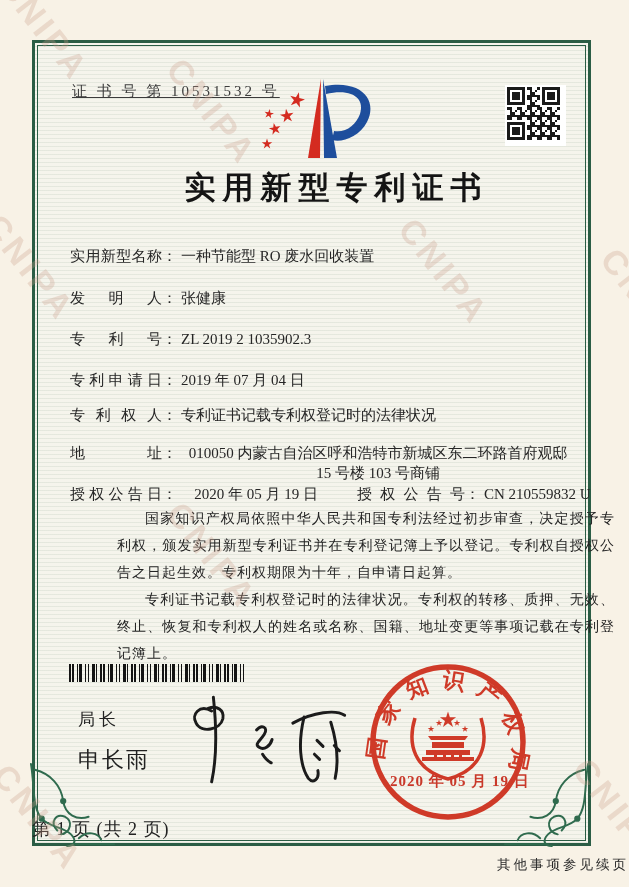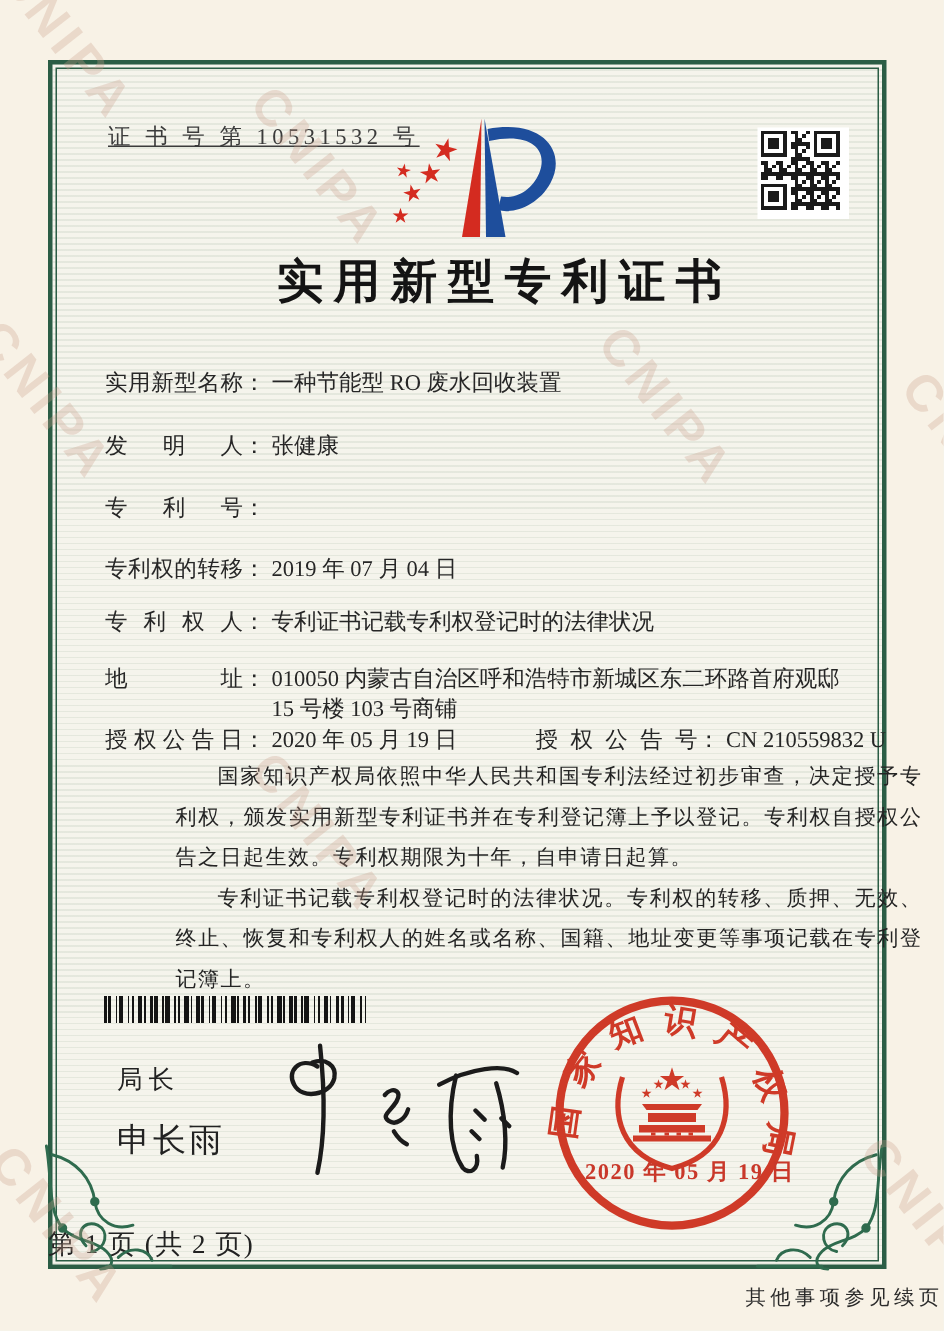--- a/index.html
+++ b/index.html
@@ -34,21 +34,21 @@
     left:32px;top:167px;width:553px;text-align:center;z-index:3;
     font-size:31px;font-weight:bold;letter-spacing:7px;color:#141414;padding-left:28px;
   }
   .qr-box{left:505px;top:85px;width:57px;height:57px;background:#fff;padding:2px;z-index:3;}
   .logo{left:245px;top:76px;z-index:3;}
   
   .frow{position:absolute;left:70px;display:flex;font-size:15px;color:#262626;z-index:3;line-height:1.35;}
   .flabel{display:inline-block;width:92px;text-align:justify;text-align-last:justify;flex:none;}
   .flabel2{display:inline-block;width:108px;text-align:justify;text-align-last:justify;flex:none;}
   .fcolon{flex:none;margin-right:4px;}
-  .fvalue{max-width:394px;}
+  .fvalue{max-width:394px;text-align:center;}
   .paras{left:70px;top:505px;width:498px;z-index:3;margin-left:47px;}
   .paras p{margin:0;font-size:14px;line-height:27px;text-indent:2em;letter-spacing:1px;color:#242424;text-align:justify;}
   .barcode{
     left:69px;top:664px;width:176px;height:18px;z-index:3;
     background:repeating-linear-gradient(90deg,
       #141414 0 2px,transparent 2px 3px,#141414 3px 5px,transparent 5px 8px,
       #141414 8px 9px,transparent 9px 10px,#141414 10px 13px,transparent 13px 16px,
       #141414 16px 17px,transparent 17px 19px,#141414 19px 20px,transparent 20px 23px,
       #141414 23px 26px,transparent 26px 27px,#141414 27px 28px,transparent 28px 31px);
   }
@@ -273,23 +273,24 @@
     <span class="fvalue">一种节能型 RO 废水回收装置</span>
 </div>
 <div class="frow" style="top:288px">
   <span class="flabel">发明人</span>
     <span class="fcolon">：</span>
     <span class="fvalue">张健康</span>
 </div>
 <div class="frow" style="top:329px">
   <span class="flabel">专利号</span>
     <span class="fcolon">：</span>
+    <span class="fvalue">ZL 2019 2 1035902.3</span>
 </div>
 <div class="frow" style="top:370px">
-  <span class="flabel">专利权的转移</span>
+  <span class="flabel">专利申请日</span>
     <span class="fcolon">：</span>
     <span class="fvalue">2019 年 07 月 04 日</span>
 </div>
 <div class="frow" style="top:405px">
   <span class="flabel">专利权人</span>
     <span class="fcolon">：</span>
     <span class="fvalue">专利证书记载专利权登记时的法律状况</span>
 </div>
 <div class="frow" style="top:443px">
   <span class="flabel">地址</span>

